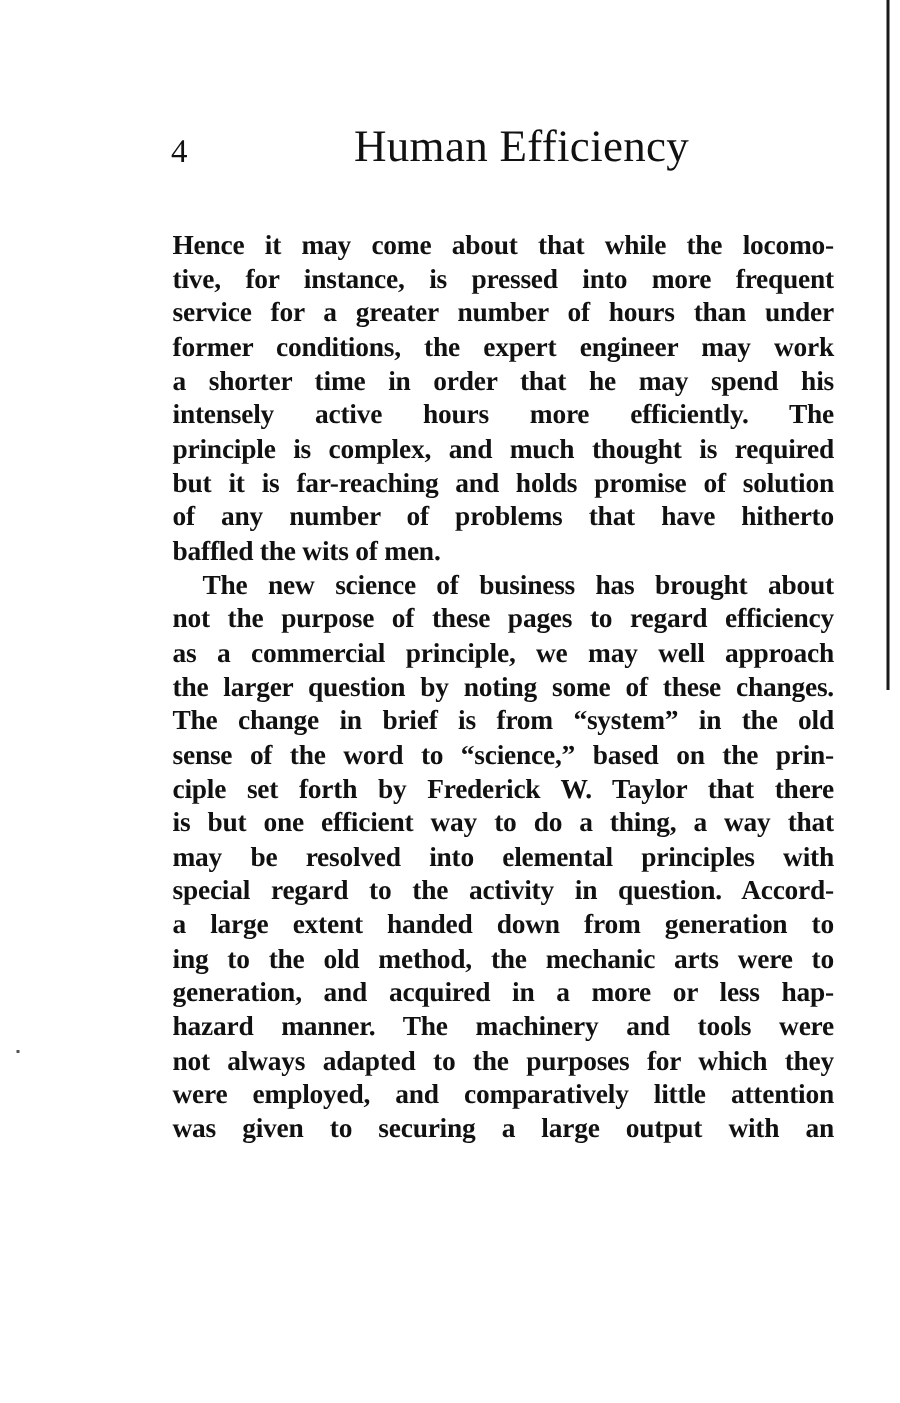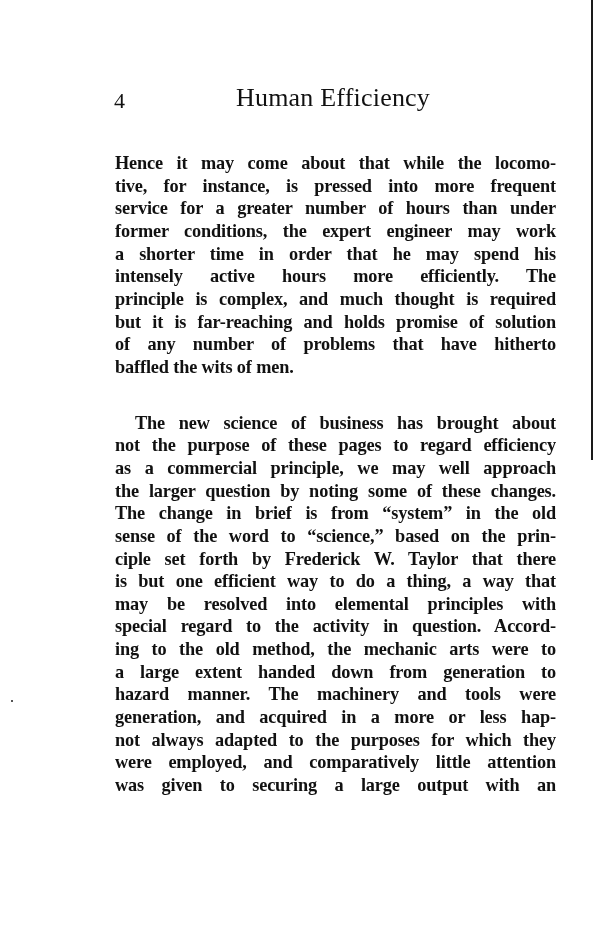--- a/index.html
+++ b/index.html
@@ -4,32 +4,32 @@
   <style>
     html, body { margin: 0; padding: 0; }
     body {
       width: 600px; height: 935px; background: #ffffff; position: relative; overflow: hidden;
       font-family: "Liberation Serif", "DejaVu Serif", serif; color: #111111;
     }
     .page-number {
       position: absolute; left: 114px; top: 89px; font-size: 22px; line-height: 24px;
     }
     .running-title {
-      position: absolute; left: 236px; top: 84px; font-size: 26px; line-height: 28px; letter-spacing: 0.2px;
+      position: absolute; left: 236px; top: 84px; font-size: 30px; line-height: 28px; letter-spacing: 0.2px;
     }
     .body-text {
       position: absolute; left: 115px; top: 152px; width: 441px;
     }
     .line {
       display: block; height: 22.67px; line-height: 22.67px; font-size: 18.3px;
       text-align: justify; text-align-last: justify; white-space: nowrap;
       font-weight: bold; letter-spacing: -0.15px;
     }
     .line.last { text-align-last: left; }
-    .line.indent { padding-left: 20px; margin-top: 33px; }
+    .line.indent { padding-left: 20px; }
     .edge-rule {
       position: absolute; left: 591px; top: 0; width: 2px; height: 460px; background: #1a1a1a;
     }
     .speck {
       position: absolute; left: 11px; top: 700px; width: 2px; height: 2px; background: #555;
     }
   </style>
 </head>
 <body>
 
@@ -56,21 +56,21 @@
     <span class="line indent">The new science of business has brought about</span>
     <span class="line">not the purpose of these pages to regard efficiency</span>
     <span class="line">as a commercial principle, we may well approach</span>
     <span class="line">the larger question by noting some of these changes.</span>
     <span class="line">The change in brief is from “system” in the old</span>
     <span class="line">sense of the word to “science,” based on the prin-</span>
     <span class="line">ciple set forth by Frederick W. Taylor that there</span>
     <span class="line">is but one efficient way to do a thing, a way that</span>
     <span class="line">may be resolved into elemental principles with</span>
     <span class="line">special regard to the activity in question. Accord-</span>
+    <span class="line">a large extent handed down from generation to</span>
     <span class="line">ing to the old method, the mechanic arts were to</span>
-    <span class="line">a large extent handed down from generation to</span>
+    <span class="line">generation, and acquired in a more or less hap-</span>
     <span class="line">hazard manner. The machinery and tools were</span>
-    <span class="line">generation, and acquired in a more or less hap-</span>
     <span class="line">not always adapted to the purposes for which they</span>
     <span class="line">were employed, and comparatively little attention</span>
     <span class="line">was given to securing a large output with an</span>
   </div>
 </div>
 
 </body></html>

